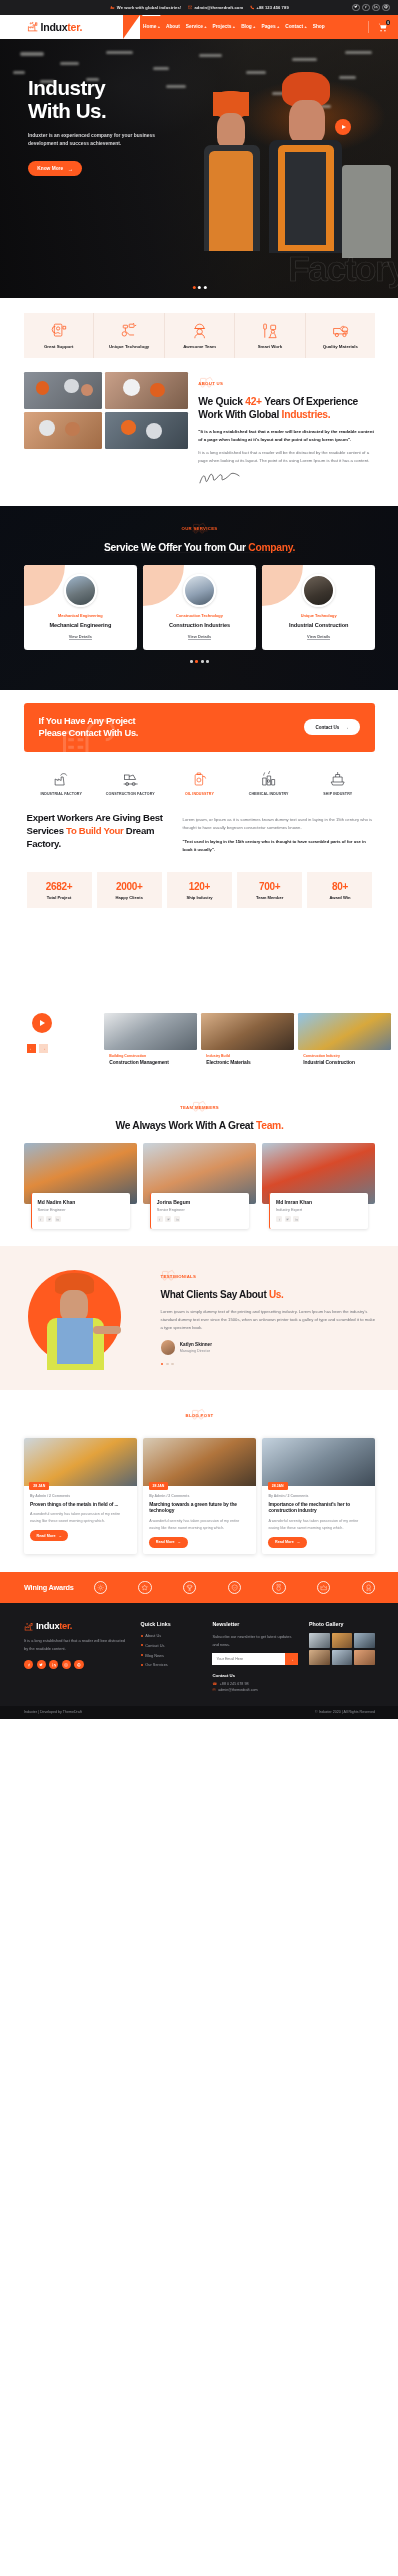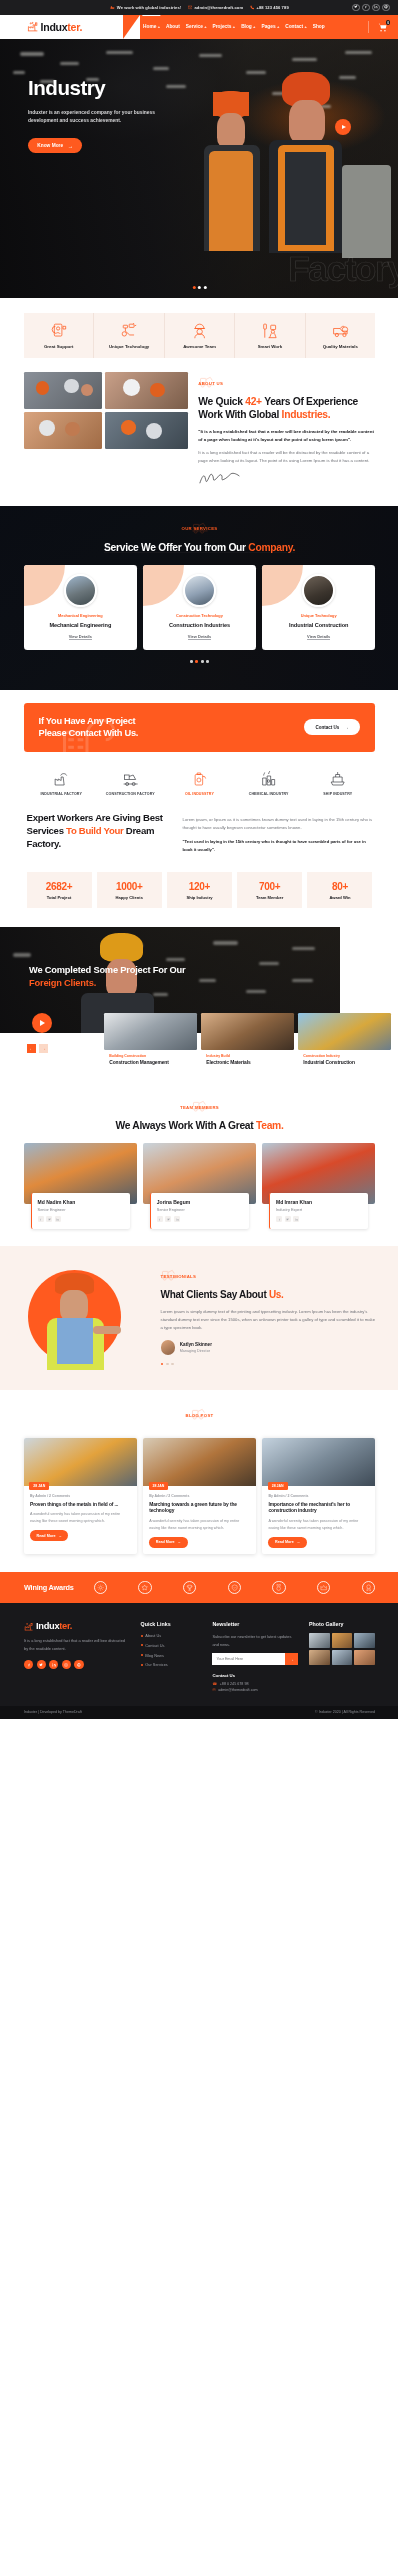--- a/index.html
+++ b/index.html
@@ -473,20 +473,21 @@
       <div class="fig" style="left:89px;top:61px;width:36px;height:44px;background:#c9876a;border-radius:38% 38% 32% 32%;"></div>
       <div class="fig" style="left:69px;top:101px;width:73px;height:113px;background:#22252a;border-radius:8px 8px 0 0;"></div>
       <div class="fig" style="left:78px;top:106px;width:56px;height:106px;background:#f5881f;border-radius:5.3px 5.3px 0 0;opacity:.92;"></div>
       <div class="fig" style="left:85px;top:113px;width:41px;height:93px;background:#2b2e33;"></div>
       <div class="fig" style="left:142px;top:126px;width:49px;height:93px;background:#8b8d88;border-radius:4px 4px 0 0;"></div>
     </div>
     <div class="hero-word">Factory</div>
     <div class="hero-content">
       <div class="hero-h1">
         <div>Industry</div>
+        <div>With Us.</div>
       </div>
       <div class="hero-sub">Induxter is an experienced company for your business development and success achievement.</div>
       <button class="btn-orange">
         <span>Know More</span>
           <span class="arr">→</span>
       </button>
     </div>
     <div class="play-btn"></div>
     <div class="hero-dots">
       <i class="on"></i>
@@ -714,59 +715,38 @@
       <div class="expert-q">"Text used in laying in the 15th century who is thought to have scrambled parts of for use in book it usually".</div>
     </div>
   </div>
 
   <div class="counters">
     <div class="cnt">
       <div class="cnt-n">2682+</div>
       <div class="cnt-l">Total Project</div>
     </div>
     <div class="cnt">
-      <div class="cnt-n">1000+</div>
+      <div class="cnt-n">2000+</div>
       <div class="cnt-l">Happy Clients</div>
     </div>
     <div class="cnt">
       <div class="cnt-n">120+</div>
       <div class="cnt-l">Ship Industry</div>
     </div>
     <div class="cnt">
       <div class="cnt-n">700+</div>
       <div class="cnt-l">Team Member</div>
     </div>
     <div class="cnt">
       <div class="cnt-n">80+</div>
       <div class="cnt-l">Award Win</div>
     </div>
   </div>
 
   <div class="projects" style="height:156px;">
-    <div class="proj-band">
-      <div class="hero-lights">
-        <i style="left:120px;top:17.3px;width:22.6px"></i>
-          <i style="left:166px;top:31px;width:18.6px"></i>
-        <i style="left:213px;top:14.6px;width:25px"></i>
-          <i style="left:259px;top:35px;width:20px"></i>
-        <i style="left:292px;top:20px;width:22.6px"></i>
-          <i style="left:199px;top:52px;width:17.3px"></i>
-        <i style="left:246px;top:63px;width:20px"></i>
-          <i style="left:292px;top:52px;width:21px"></i>
-        <i style="left:153px;top:66px;width:14.6px"></i>
-          <i style="left:13.3px;top:26.6px;width:17.3px"></i>
-      </div>
-      <div class="fig" style="position:absolute;left:100px;top:6.6px;width:43px;height:29px;background:#dd9a18;border-radius:44% 44% 32% 32%;"></div>
-      <div class="fig" style="position:absolute;left:106px;top:32px;width:31px;height:39px;background:#c9876a;border-radius:38% 38% 32% 32%;"></div>
-      <div class="fig" style="position:absolute;left:81px;top:66px;width:73px;height:40px;background:#2c2f34;border-radius:6.6px 6.6px 0 0;"></div>
-      <div class="proj-h">
-        <div><span>We Completed Some Project For Our </span></div>
-        <div><span class="o">Foreign Clients.</span></div>
-      </div>
-    </div>
     <div class="proj-play"></div>
     <div class="proj-cards">
       <div class="pcard">
         <div class="pc-img p1"></div>
         <div class="pc-body">
           <div class="pc-cat">Building Construction</div>
           <div class="pc-title">Construction Management</div>
         </div>
       </div>
       <div class="pcard">

